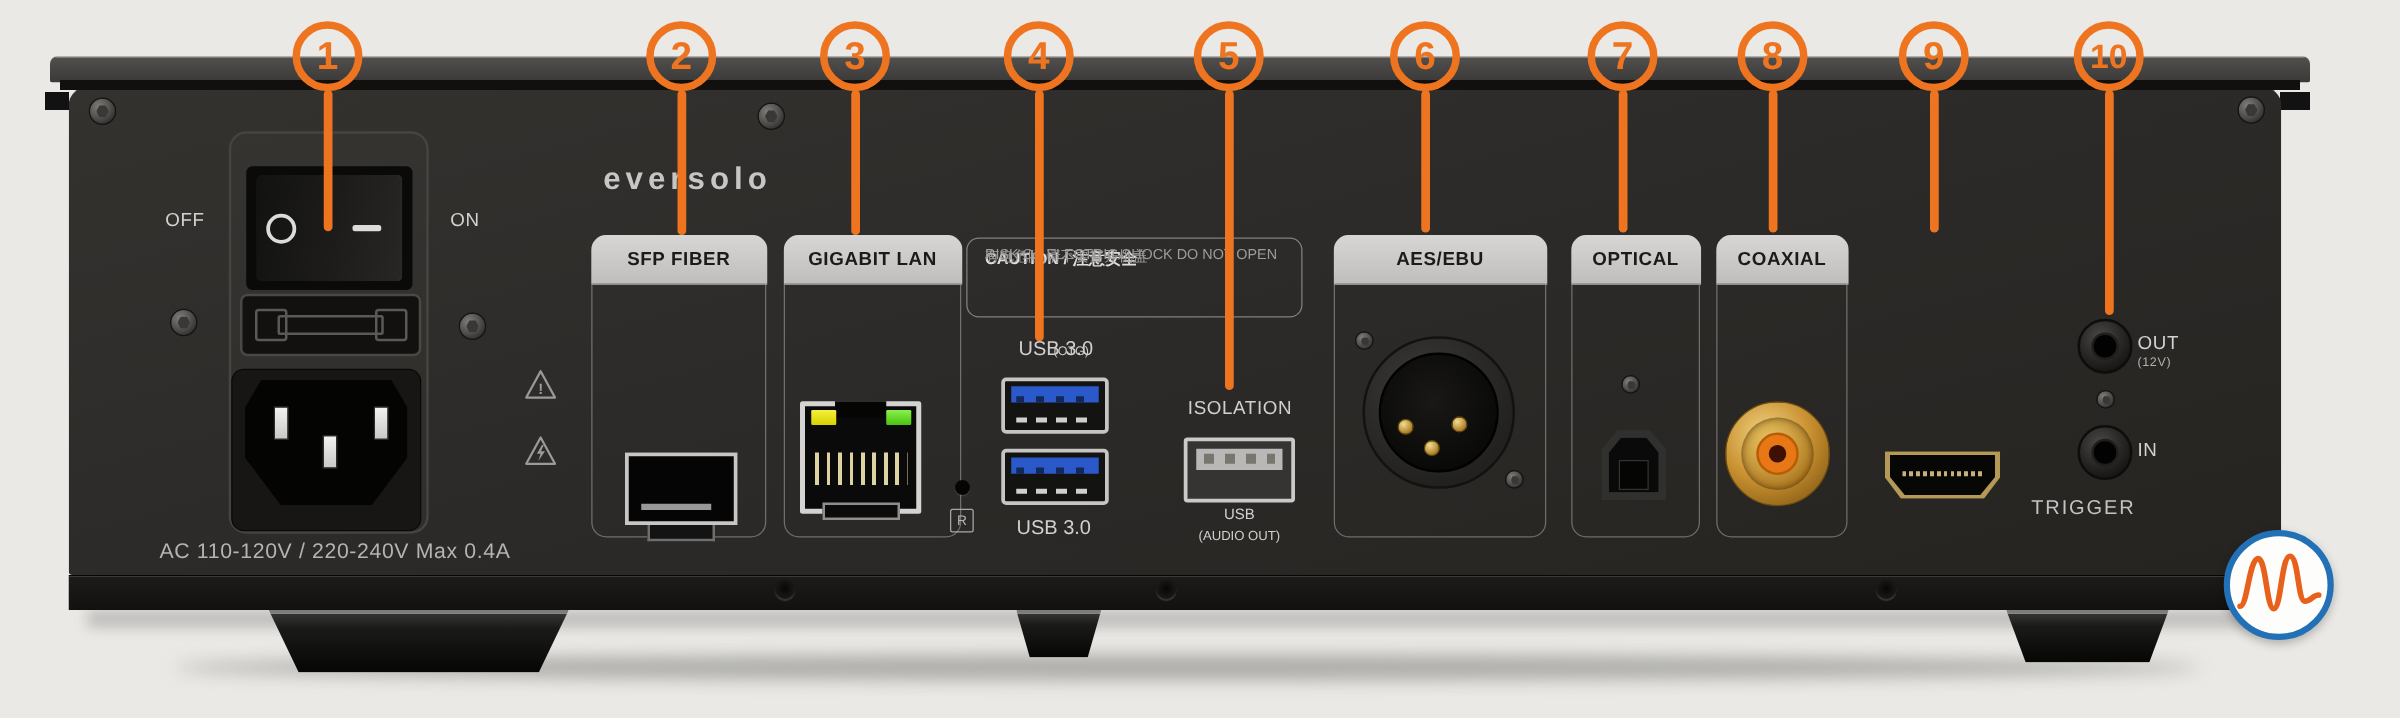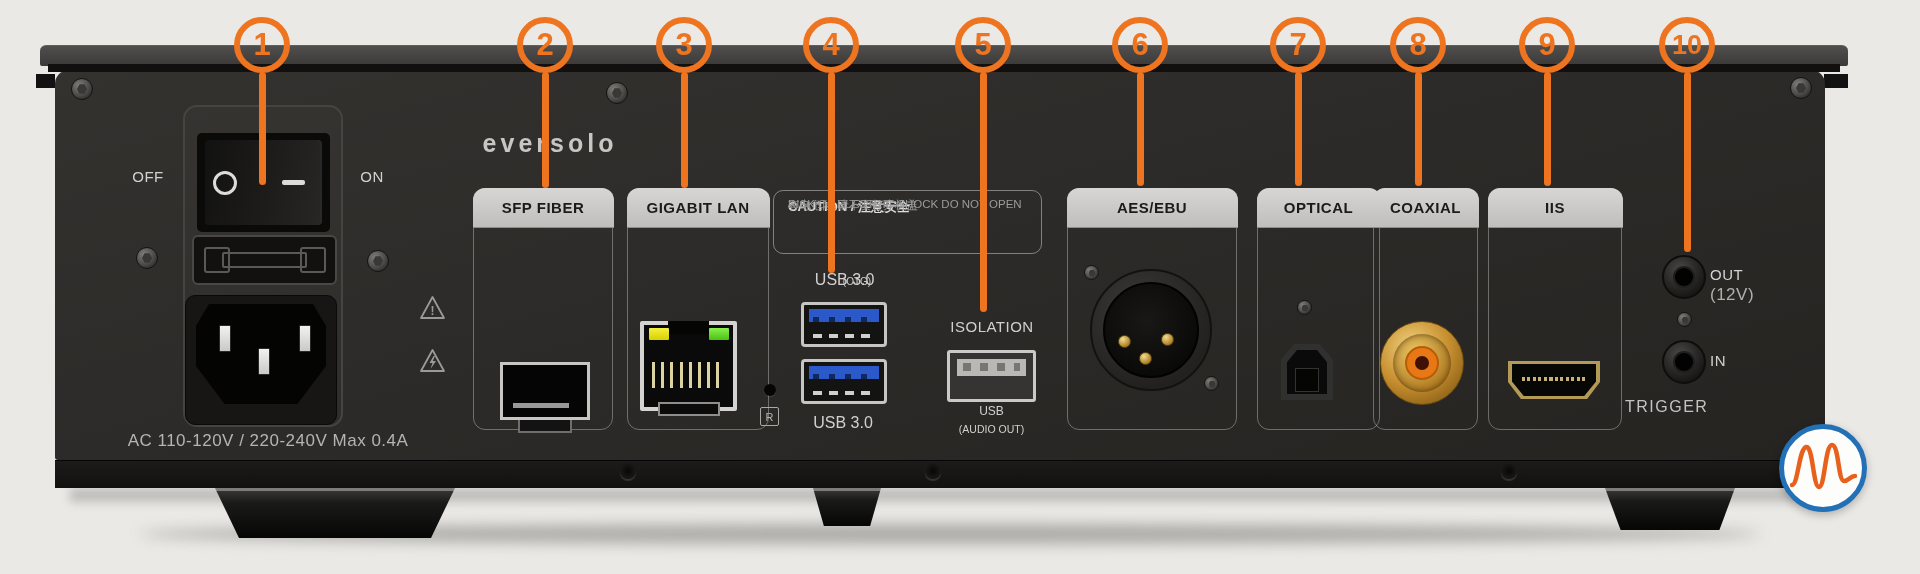--- a/index.html
+++ b/index.html
@@ -69,21 +69,21 @@
 
   
   .panel{top:188px;height:242px;border:1.5px solid rgba(195,195,192,0.45);border-radius:12px;z-index:4;}
   .panel-head{position:absolute;left:-1.5px;top:-1.5px;right:-1.5px;height:40px;border-radius:12px 12px 0 0;
         background:linear-gradient(#d7d6d4,#bfbebc);border-bottom:1px solid #8e8d8b;
         color:#1b1b1b;font-size:15px;font-weight:bold;letter-spacing:0.5px;
         display:flex;align-items:center;justify-content:center;}
   #panel-sfp{left:473px;width:140px;}
   #panel-lan{left:627px;width:142px;}
   #panel-aes{left:1067px;width:170px;}
-  #panel-opt{left:1257px;width:123px;}
+  #panel-opt{left:1257px;width:103px;}
   #panel-coax{left:1373px;width:105px;}
   #panel-iis{left:1488px;width:134px;}
 
   
   .caution{left:773px;top:190px;width:269px;height:64px;border:1.5px solid rgba(200,200,198,0.55);
         border-radius:10px;padding:7px 14px;z-index:4;}
   .caution .t{position:static;display:block;color:#dedede;font-size:13px;font-weight:bold;margin-bottom:2px;}
   .caution .r{position:static;display:block;color:#9b9b9b;font-size:11.5px;margin-bottom:2px;}
 
   
@@ -266,23 +266,20 @@
   </div>
   <div class="panel" id="panel-aes">
     <div class="panel-head">AES/EBU</div>
   </div>
   <div class="panel" id="panel-opt">
     <div class="panel-head">OPTICAL</div>
   </div>
   <div class="panel" id="panel-coax">
     <div class="panel-head">COAXIAL</div>
   </div>
-  <div class="panel" id="panel-iis">
-    <div class="panel-head">IIS</div>
-  </div>
 
   <div class="caution">
     <span class="t">CAUTION / 注意安全</span>
     <span class="r">RISK OF ELECTRIC SHOCK DO NOT OPEN</span>
     <span class="r">有电危险,请不要打开机盖</span>
   </div>
 
   <div class="sfp-port"></div>
   <div class="sfp-sill"></div>
   <div class="sfp-tab"></div>
@@ -329,21 +326,21 @@
   <div class="rca3"></div>
   <div class="rca4"></div>
 
   <div class="hdmi"></div>
   <div class="hdmi-in"></div>
   <div class="hdmi-pins"></div>
 
   <div class="jack" style="left:1662px;top:255px;"></div>
   <div class="jack-hole" style="left:1673px;top:266px;"></div>
   <div class="lbl" style="left:1710px;top:266px;">OUT</div>
-  <div class="lbl" style="left:1710px;top:285px;font-size:17px;color:#b0b0b0;">(12V)</div>
+  <div class="lbl" style="left:1710px;top:285px;font-size:10px;color:#b0b0b0;">(12V)</div>
   <div class="jack" style="left:1662px;top:340px;"></div>
   <div class="jack-hole" style="left:1673px;top:351px;"></div>
   <div class="lbl" style="left:1710px;top:352px;">IN</div>
   <div class="lbl" style="left:1625px;top:398px;width:120px;text-align:left;font-size:16px;letter-spacing:1.5px;color:#c3c3c3;">TRIGGER</div>
 
   <div class="badge">
     <svg width="78" height="78" viewBox="0 0 78 78" style="left:0;top:0;">
       <path d="M8 56 C14 56 15 20 22 18 C29 16 29 58 35 58 C41 58 41 16 48 16 C55 16 54 52 60 52 C65 52 66 47 71 47" fill="none" stroke="#e8611c" stroke-width="4.5" stroke-linecap="round"></path>
     </svg>
   </div>

